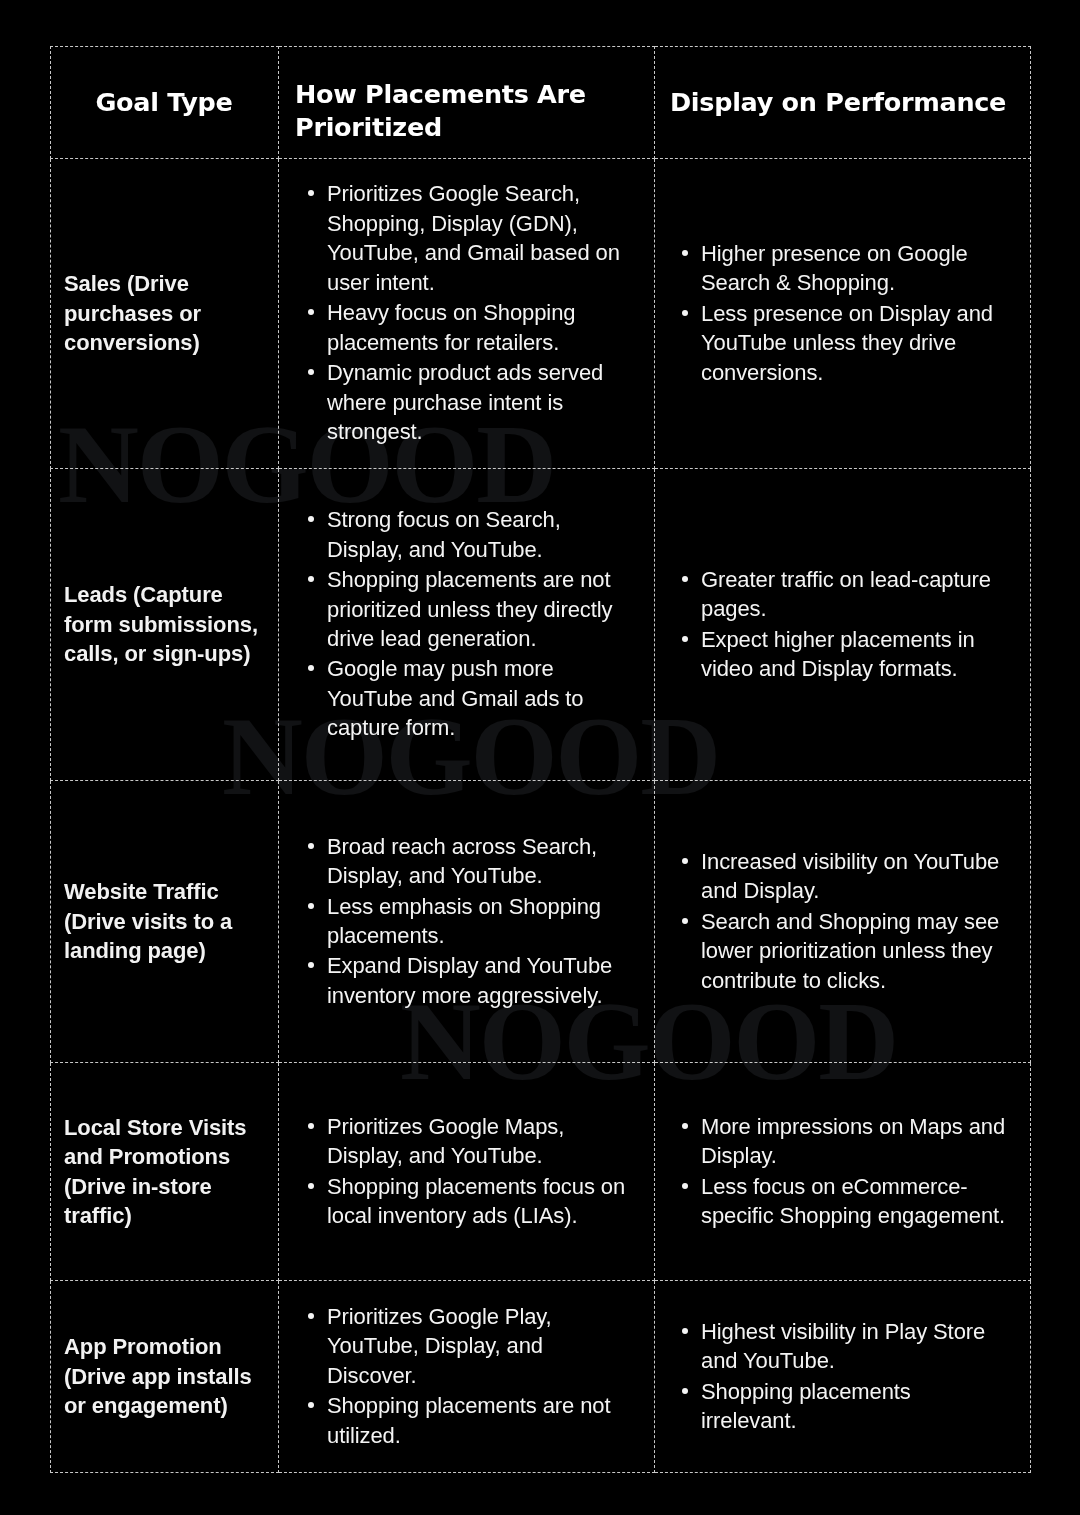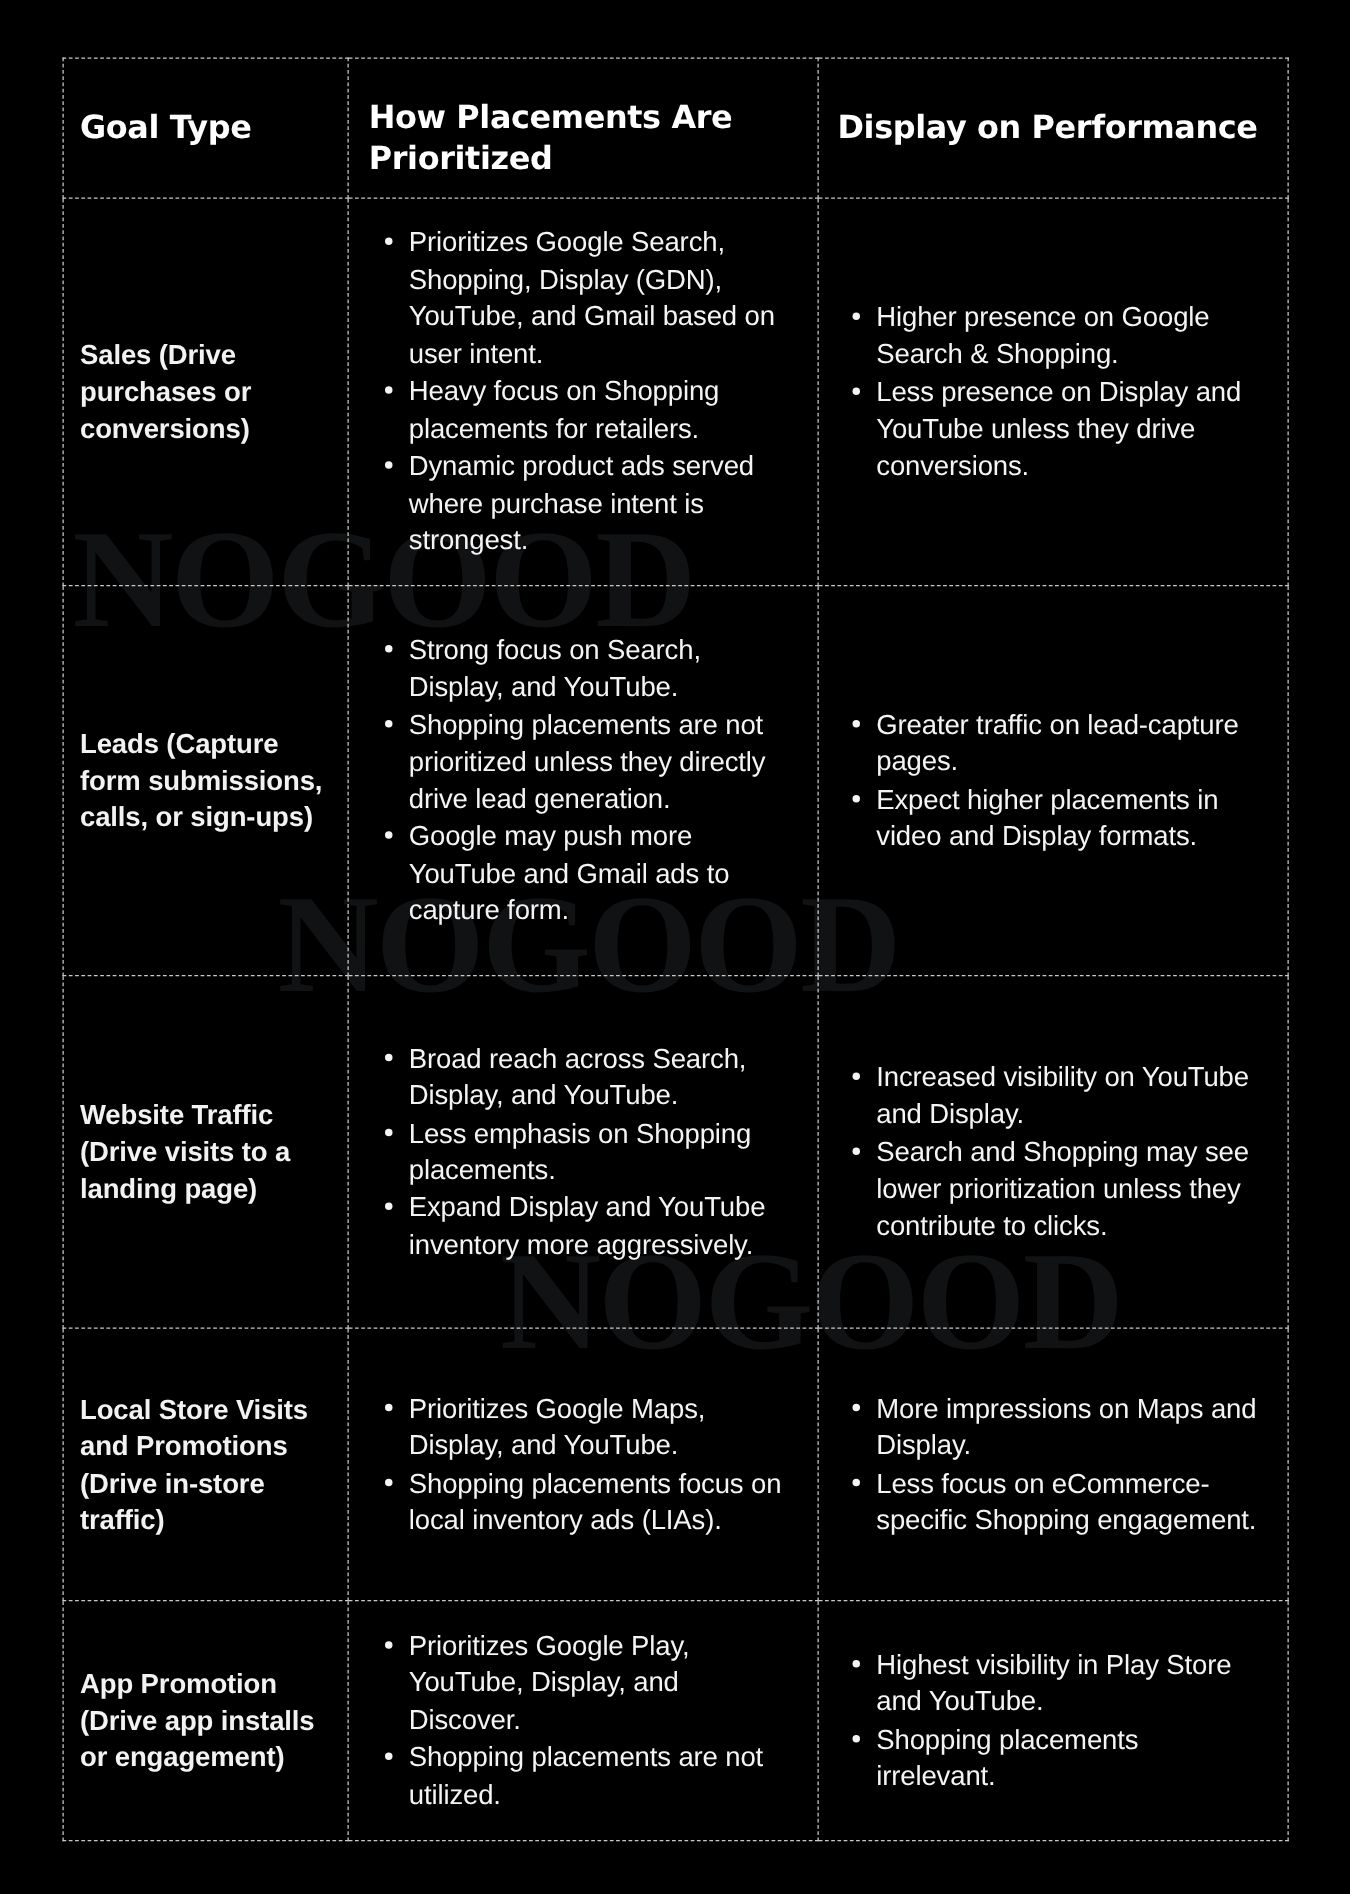--- a/index.html
+++ b/index.html
@@ -71,21 +71,21 @@
   .head-text {
     display: block;
     color: #ffffff;
     font-family: "DejaVu Sans", sans-serif;
     font-weight: 700;
     font-size: 25.5px;
     line-height: 1.28;
     letter-spacing: -0.3px;
     padding: 0 14px 0 13px;
   }
-  th.head-goal .head-text   { padding-left: 13px; }
+  th.head-goal .head-text   { padding-left: 13px; text-align: center; }
   th.head-how .head-text    { padding-left: 16px; padding-right: 40px; margin-top: 16px; }
   th.head-impact .head-text { padding-left: 15px; }
 
   .goal-text {
     display: block;
     color: #f2f2f2;
     font-size: 22px;
     line-height: 1.34;
     padding: 0 10px 0 13px;
     letter-spacing: -0.1px;

